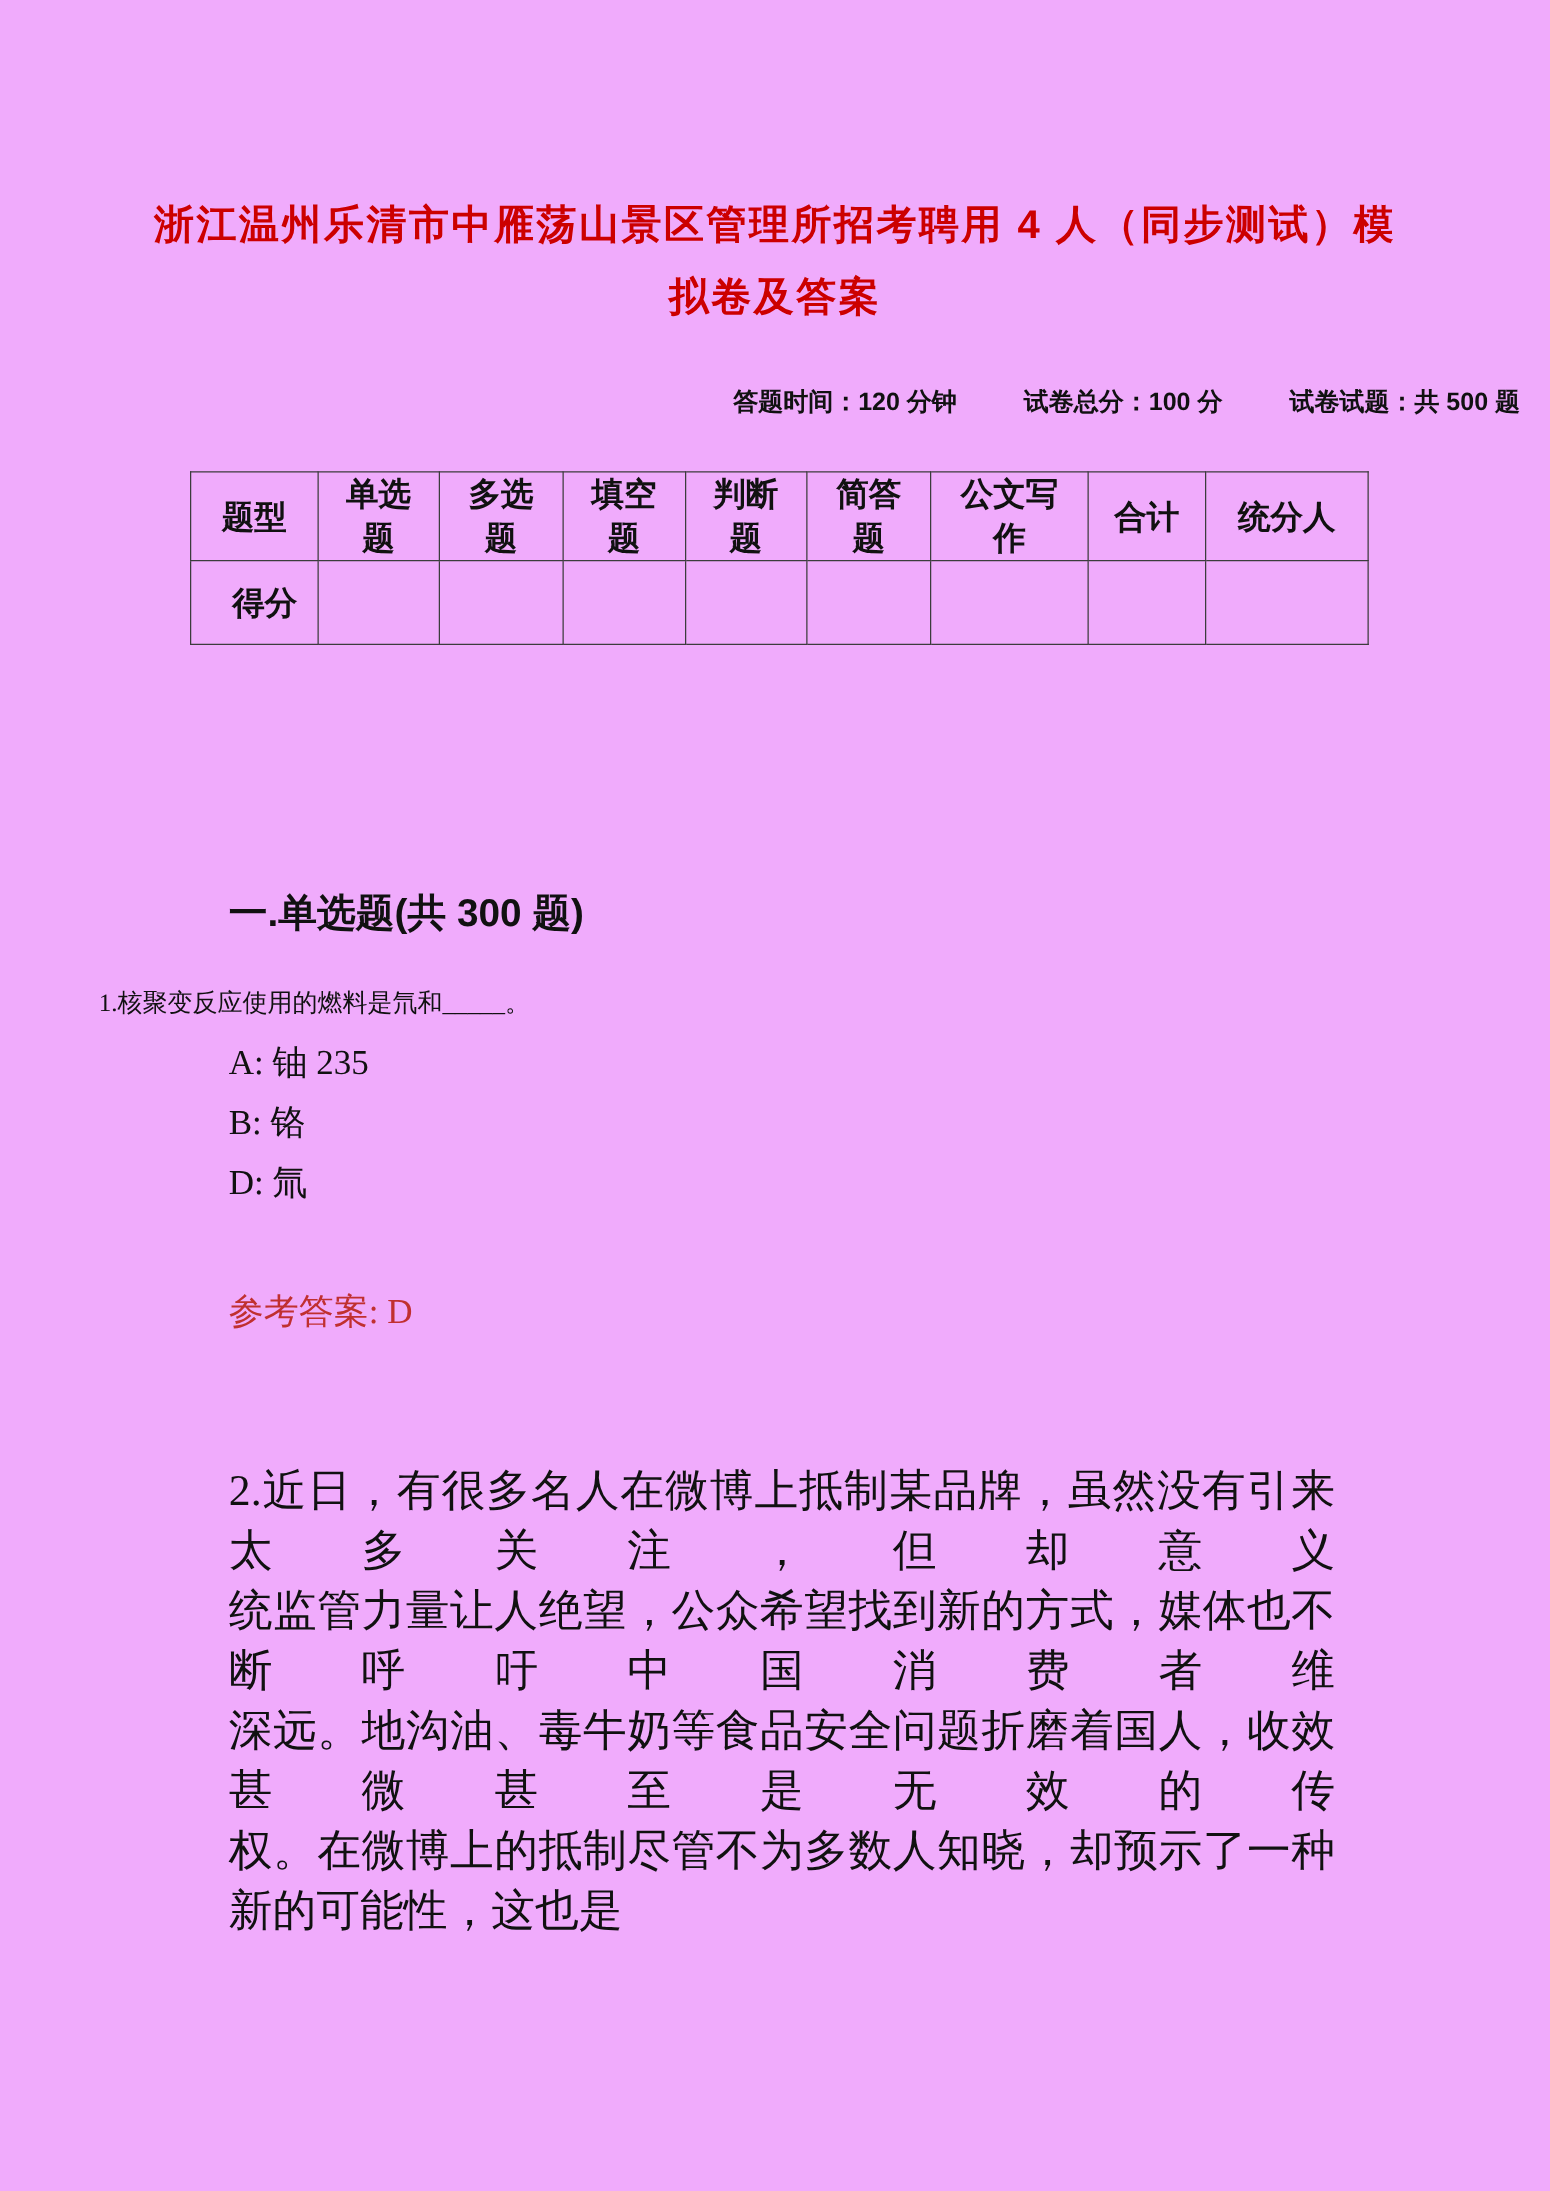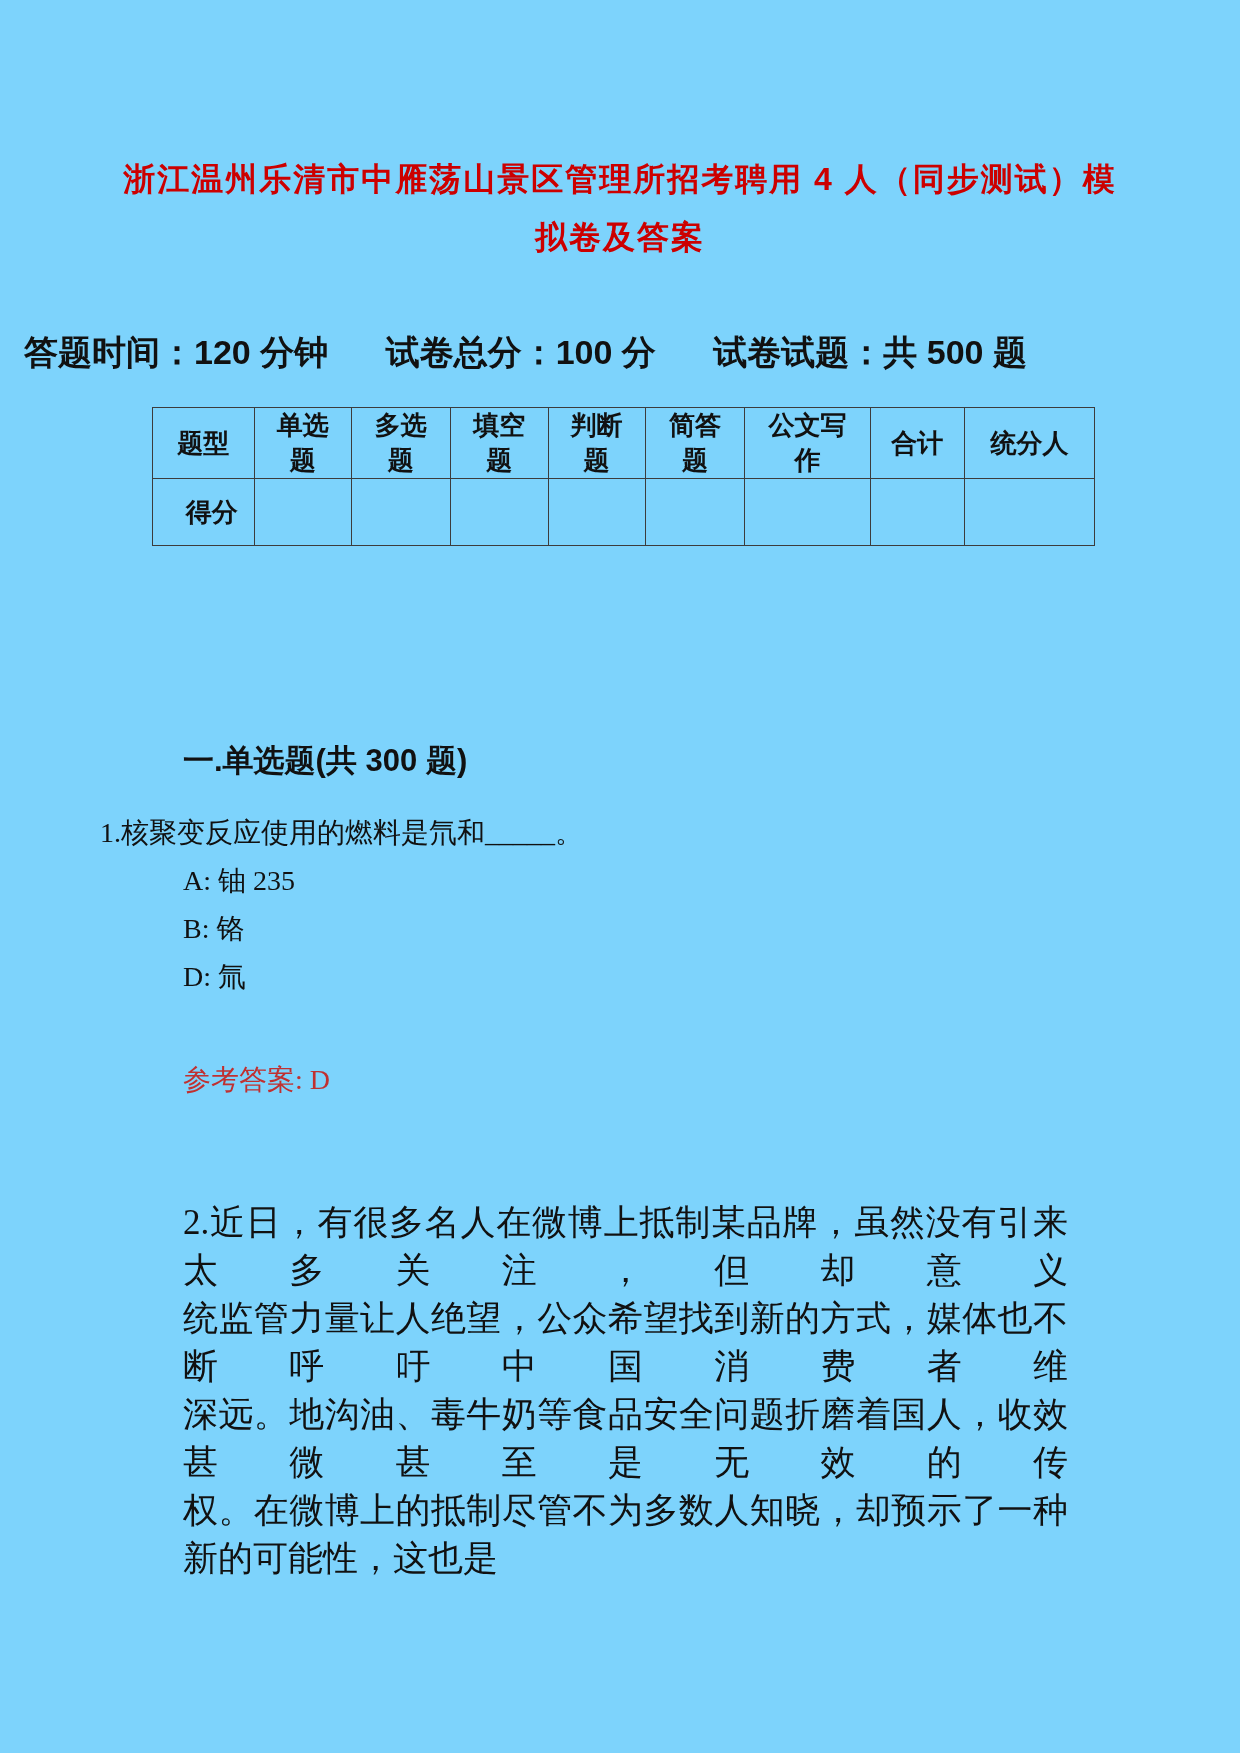--- a/index.html
+++ b/index.html
@@ -1,43 +1,43 @@
 <!DOCTYPE html>
 <html><head>
 <meta charset="utf-8">
 <style>
   html, body { margin: 0; padding: 0; background: #ffffff; }
   .page {
     position: relative;
     width: 1240px;
     height: 1753px;
     margin: 0 auto;
-    background: #7dd3fc;
+    background: #f0abfc;
     overflow: hidden;
     font-family: "Liberation Serif", serif;
     color: #1a1a1a;
   }
   
   .doc-title {
     padding-top: 150px;
     text-align: center;
     font-family: "Liberation Sans", sans-serif;
     font-weight: bold;
     font-size: 32px;
     line-height: 58px;
     color: #cc0000;
     letter-spacing: 2px;
   }
   
   .exam-info {
-    margin-top: 71px;
-    text-align: left;
+    margin-top: 41px;
+    text-align: right;
     font-family: "Liberation Sans", sans-serif;
     font-weight: bold;
-    font-size: 34px;
+    font-size: 20px;
     line-height: 30px;
     color: #111;
   }
   .exam-info .seg { display: inline-block; margin: 0 24px; }
   
   .score-table-wrap { margin: 40px 145px 0 152px; }
   table.score-table {
     width: 100%;
     border-collapse: collapse;
     table-layout: fixed;
@@ -59,22 +59,22 @@
   .section-heading {
     margin: 195px 0 0 183px;
     font-family: "Liberation Sans", sans-serif;
     font-weight: bold;
     font-size: 31px;
     line-height: 40px;
     color: #111;
   }
   
   .q1-text {
-    margin: 28px 150px 0 100px;
-    font-size: 28px;
+    margin: 28px 150px 0 79px;
+    font-size: 20px;
     line-height: 48px;
     color: #111;
   }
   .q-option {
     margin-left: 183px;
     font-size: 28px;
     line-height: 48px;
     color: #111;
   }
   

